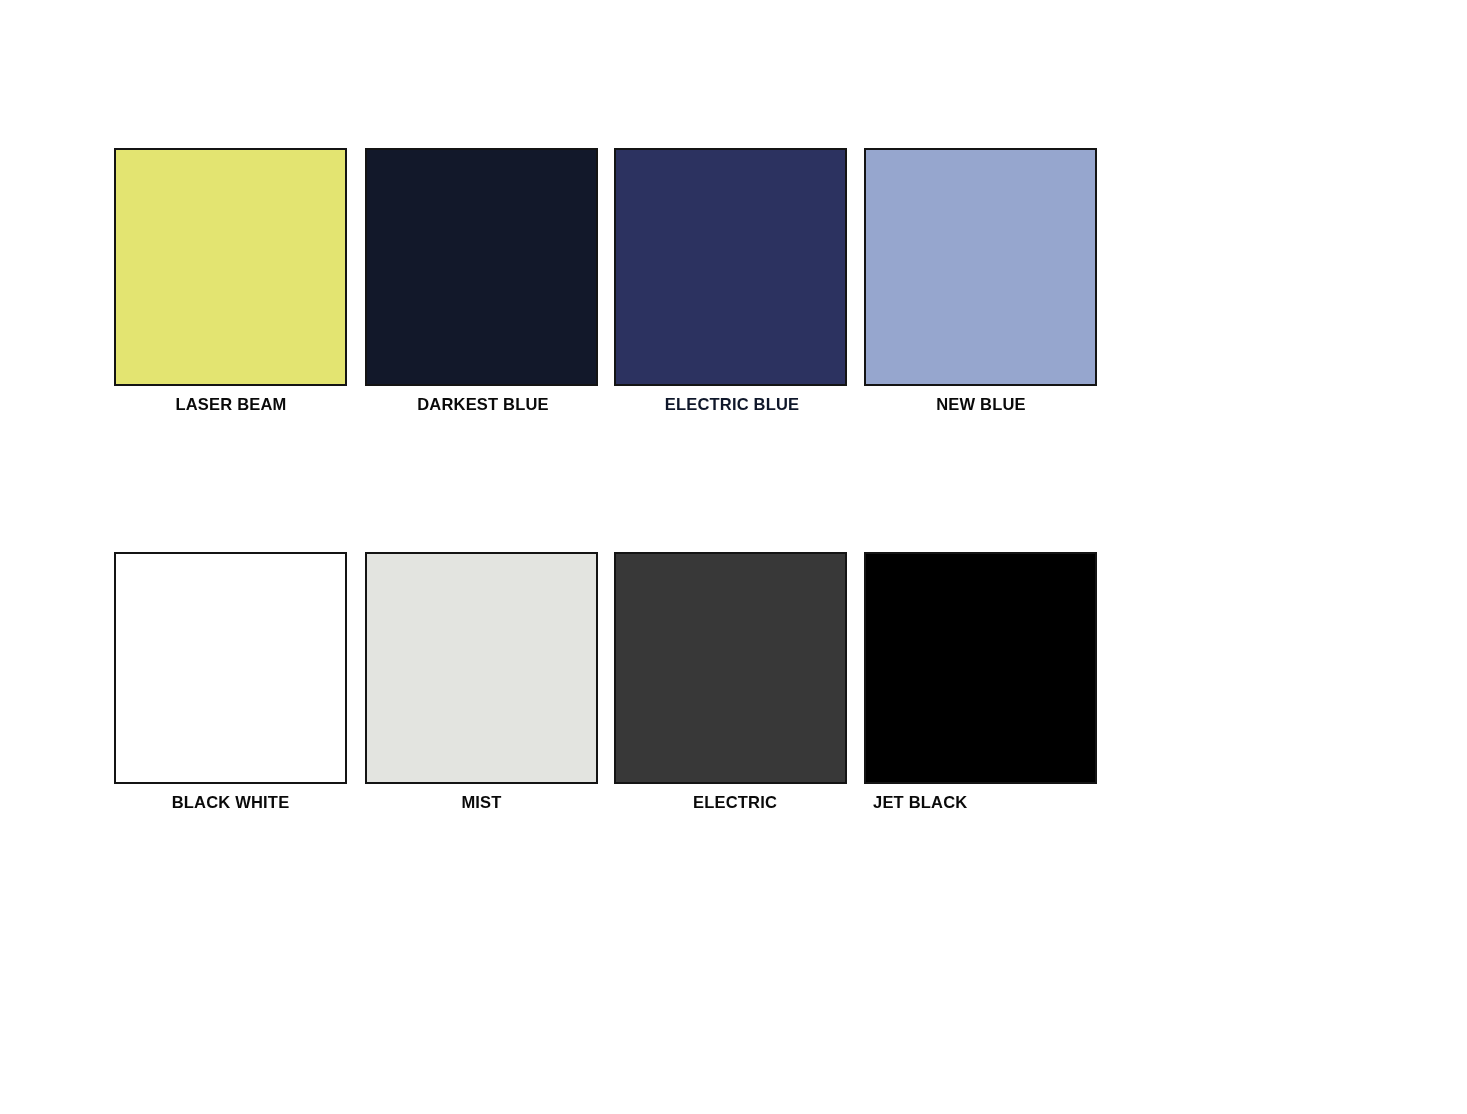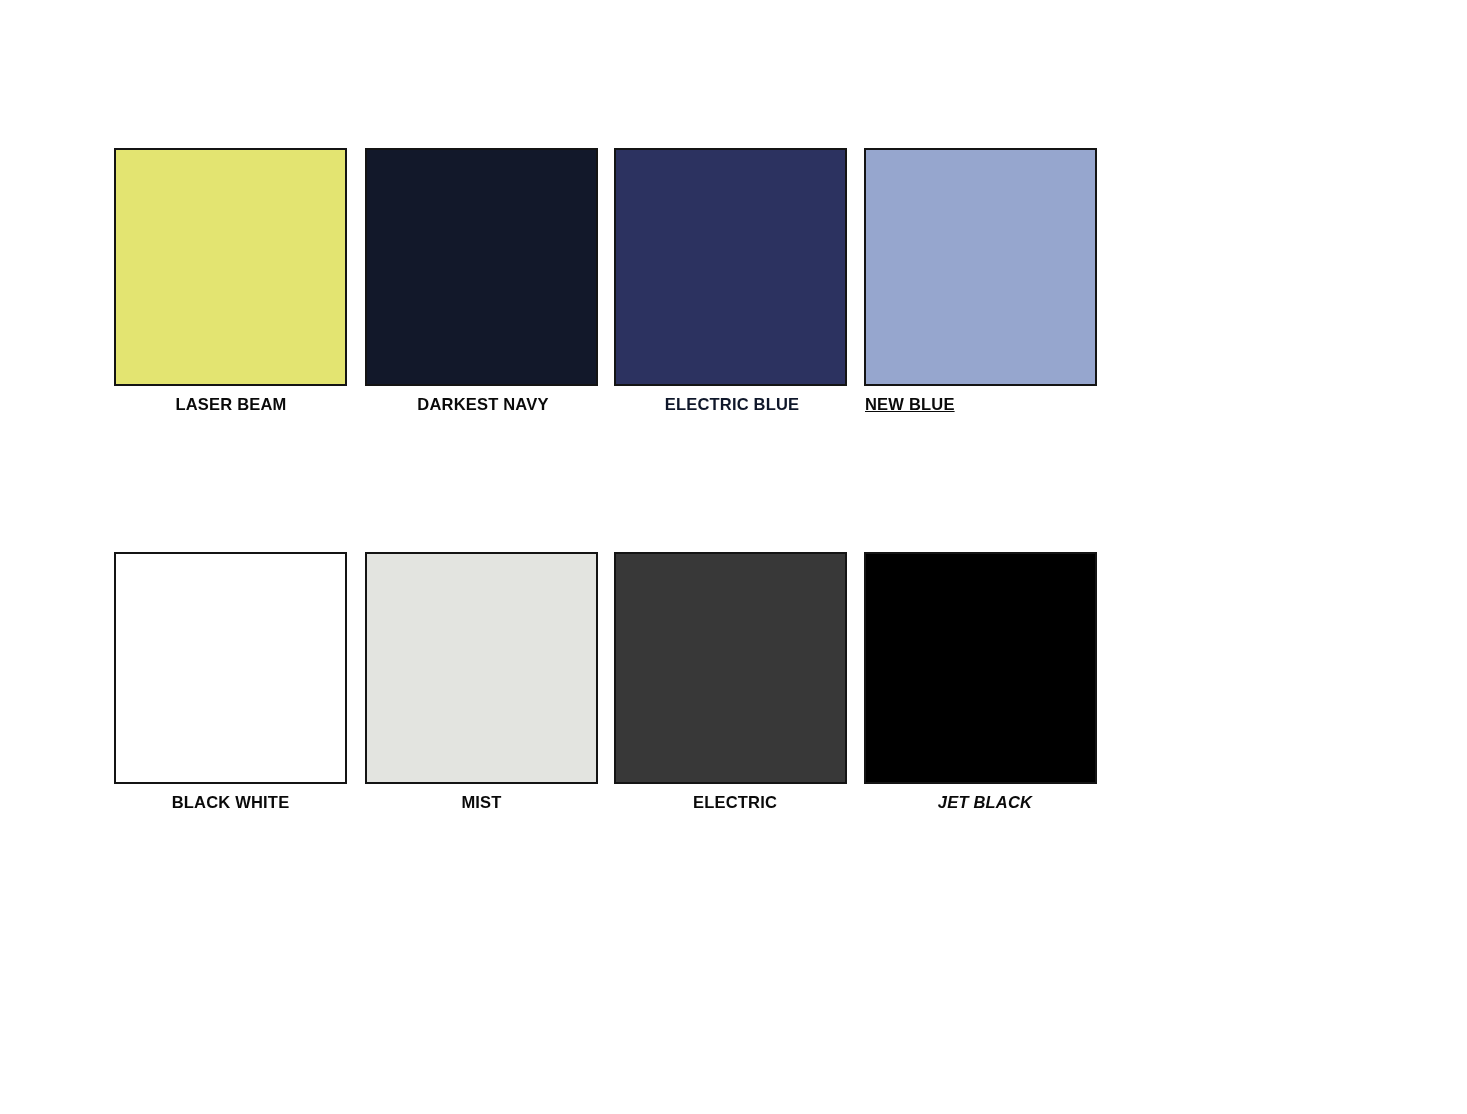--- a/index.html
+++ b/index.html
@@ -64,42 +64,42 @@
     letter-spacing: 0.2px;
     color: #0a0a0a;
     line-height: 19px;
     white-space: nowrap;
   }
 
   
   .row-1 .col-0 .swatch-label { text-align: center; padding-left: 1px;  }
   .row-1 .col-1 .swatch-label { text-align: center; padding-left: 3px;  }
   .row-1 .col-2 .swatch-label { text-align: center; padding-left: 3px;  }
-  .row-1 .col-3 .swatch-label { text-align: left; padding-left: 1px; text-decoration: underline;  }
+  .row-1 .col-3 .swatch-label { text-align: center; padding-left: 1px;  }
 
   .row-2 .col-0 .swatch-label { text-align: center; padding-left: 0px;  }
   .row-2 .col-1 .swatch-label { text-align: center; padding-left: 0px;  }
   .row-2 .col-2 .swatch-label { text-align: center; padding-left: 9px;  }
-  .row-2 .col-3 .swatch-label { text-align: center; padding-left: 9px; font-style: italic;  }
+  .row-2 .col-3 .swatch-label { padding-left: 9px;  }
 </style>
 </head>
 <body>
 
 <div class="board" style="background: rgb(255, 255, 255);">
 
   <div class="swatch-row row-1">
 
     <div class="swatch-cell col-0">
       <span class="swatch-chip" style="background-color: rgb(227, 228, 113); border-color: rgb(20, 20, 20);"></span>
       <span class="swatch-label" style="color: rgb(10, 10, 10);">LASER BEAM</span>
     </div>
 
     <div class="swatch-cell col-1">
       <span class="swatch-chip" style="background-color: rgb(18, 24, 42); border-color: rgb(20, 20, 20);"></span>
-      <span class="swatch-label" style="color: rgb(10, 10, 10);">DARKEST NAVY</span>
+      <span class="swatch-label" style="color: rgb(10, 10, 10);">DARKEST BLUE</span>
     </div>
 
     <div class="swatch-cell col-2">
       <span class="swatch-chip" style="background-color: rgb(44, 50, 96); border-color: rgb(20, 20, 20);"></span>
       <span class="swatch-label" style="color: #0f172a;">ELECTRIC BLUE</span>
     </div>
 
     <div class="swatch-cell col-3">
       <span class="swatch-chip" style="background-color: rgb(150, 166, 206); border-color: rgb(20, 20, 20);"></span>
       <span class="swatch-label" style="color: rgb(10, 10, 10);">NEW BLUE</span>

